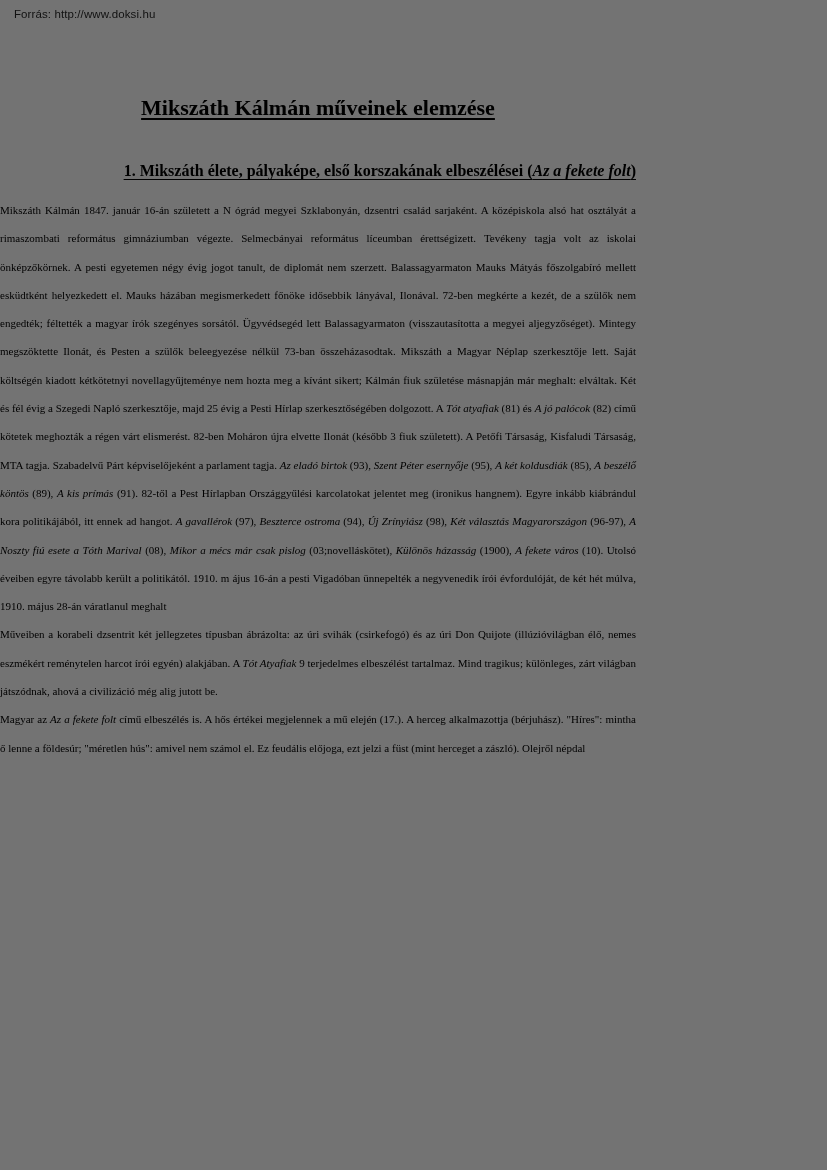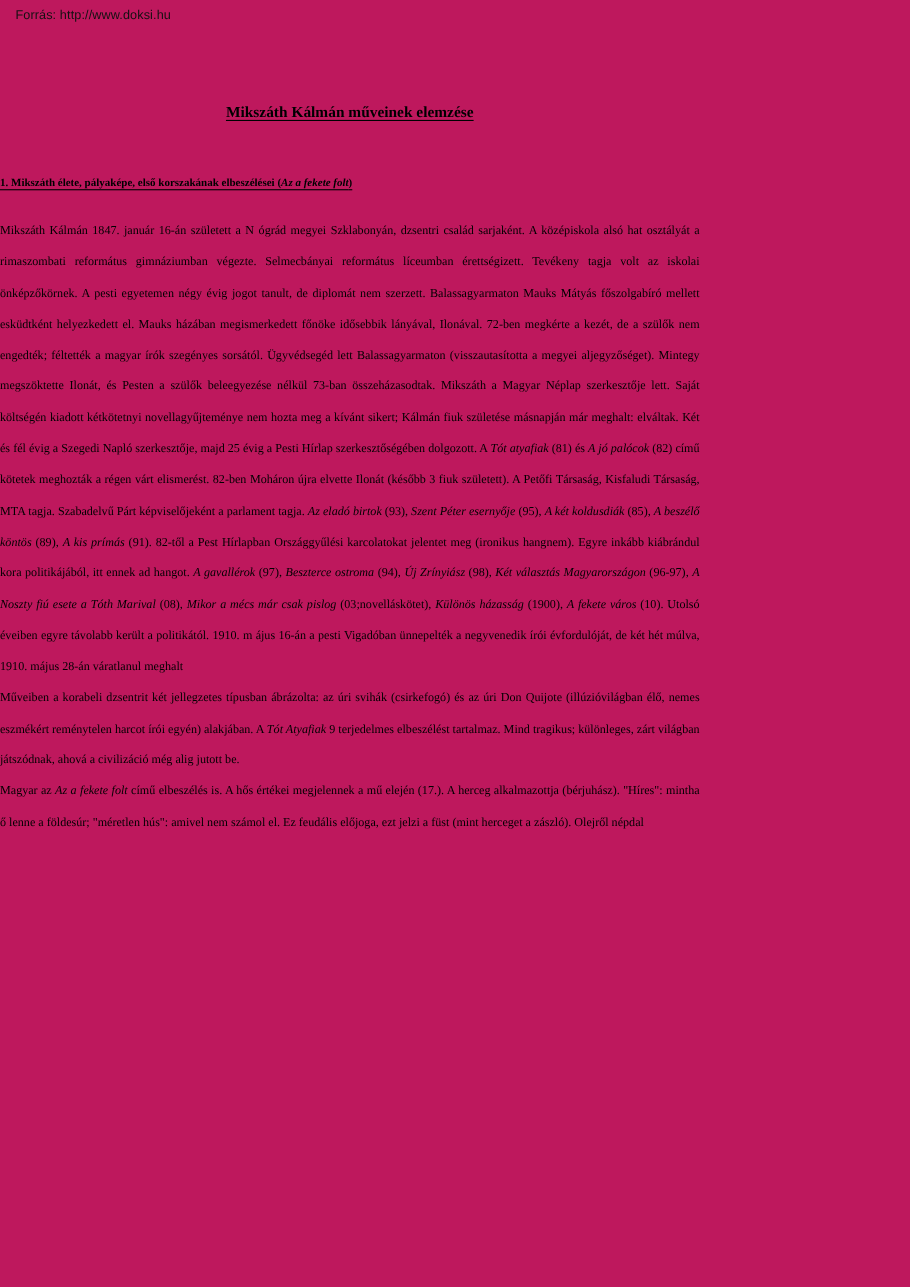--- a/index.html
+++ b/index.html
@@ -4,59 +4,59 @@
 <style>
   html, body {
     margin: 0;
     padding: 0;
     background: #ffffff;
   }
   .page {
     position: relative;
     width: 827px;
     height: 1170px;
-    background: #be185d;
+    background: #737373;
     overflow: hidden;
     font-family: "Liberation Serif", "DejaVu Serif", serif;
     color: #000000;
     box-sizing: border-box;
   }
   .source-header {
     position: absolute;
     left: 14px;
     top: 8px;
     font-family: "Liberation Sans", "DejaVu Sans", sans-serif;
     font-size: 11.5px;
     color: #111111;
     letter-spacing: 0.1px;
     white-space: nowrap;
   }
   .doc-title {
     text-align: center;
-    font-size: 14px;
+    font-size: 22px;
     font-weight: bold;
     margin: 0;
     padding: 0;
     line-height: 1.2;
     position: absolute;
     top: 95px;
     width: 636px;
   }
   .doc-title .ul {
     text-decoration: underline;
     text-underline-offset: 3px;
   }
   .section-heading {
     position: absolute;
     top: 160px;
     width: 636px;
-    font-size: 10px;
+    font-size: 16px;
     font-weight: bold;
     line-height: 1.35;
-    text-align: left;
+    text-align: right;
   }
   .section-heading .ul {
     text-decoration: underline;
     text-underline-offset: 3px;
   }
   .section-heading i {
     font-style: italic;
   }
   .body-block {
     position: absolute;

